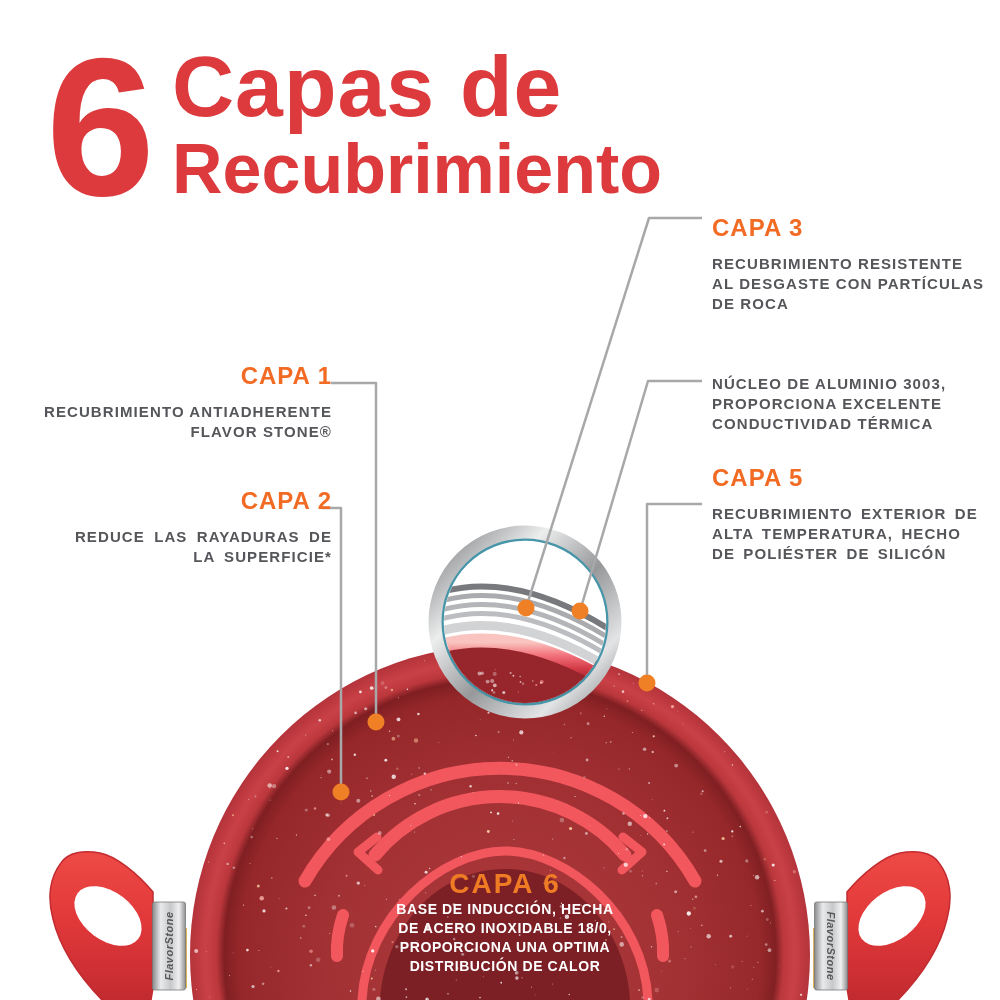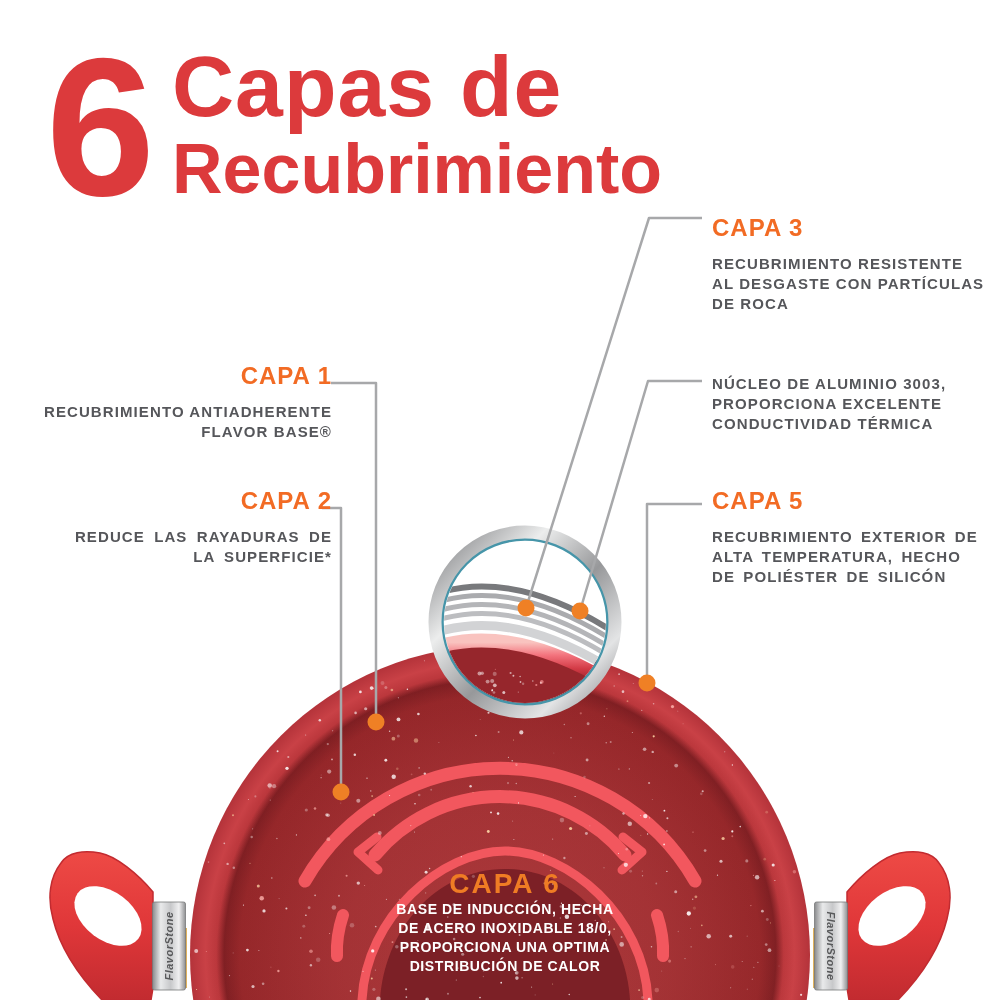--- a/index.html
+++ b/index.html
@@ -19,21 +19,21 @@
   .callout .label{display:block;font-weight:bold;font-size:24px;letter-spacing:1px;color:#f26b24;}
   .callout .body{display:block;margin-top:12px;font-weight:bold;font-size:15px;
                  line-height:20px;letter-spacing:1.1px;color:#55565a;}
   .callout .body span{display:block;}
   .callout.left{text-align:right;}
   #callout-1{left:32px;top:362px;width:300px;}
   #callout-2{left:32px;top:487px;width:300px;}
   #callout-2 .body{word-spacing:4px;}
   #callout-3{left:712px;top:214px;width:288px;}
   #callout-4{left:712px;top:362px;width:288px;}
-  #callout-5{left:712px;top:487px;width:288px;}
+  #callout-5{left:712px;top:464px;width:288px;}
   #callout-5 .body{word-spacing:3px;}
 
   
   #capa6{position:absolute;left:375px;top:868px;width:260px;text-align:center;z-index:4;}
   #capa6 .label{display:block;font-weight:bold;font-size:28px;letter-spacing:2px;color:#ef7c24;}
   #capa6 .body{display:block;font-weight:bold;font-size:14px;
                line-height:19px;letter-spacing:0.6px;color:#ffffff;}
   #capa6 .body span{display:block;}
 </style>
 </head>
@@ -712,21 +712,21 @@
   <div class="big-num">6</div>
   <div class="title-lines">
     <span class="title-line1">Capas de</span>
     <span class="title-line2">Recubrimiento</span>
   </div>
 
   <div class="callout left" id="callout-1">
     <span class="label">CAPA 1</span>
     <span class="body">
       <span>RECUBRIMIENTO ANTIADHERENTE</span>
-      <span>FLAVOR BASE®</span>
+      <span>FLAVOR STONE®</span>
     </span>
   </div>
 
   <div class="callout left" id="callout-2">
     <span class="label">CAPA 2</span>
     <span class="body">
       <span>REDUCE LAS RAYADURAS DE</span>
       <span>LA SUPERFICIE*</span>
     </span>
   </div>

